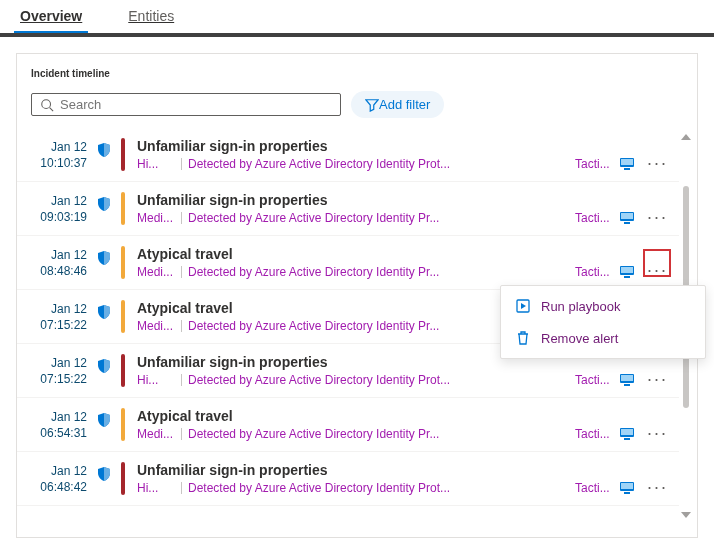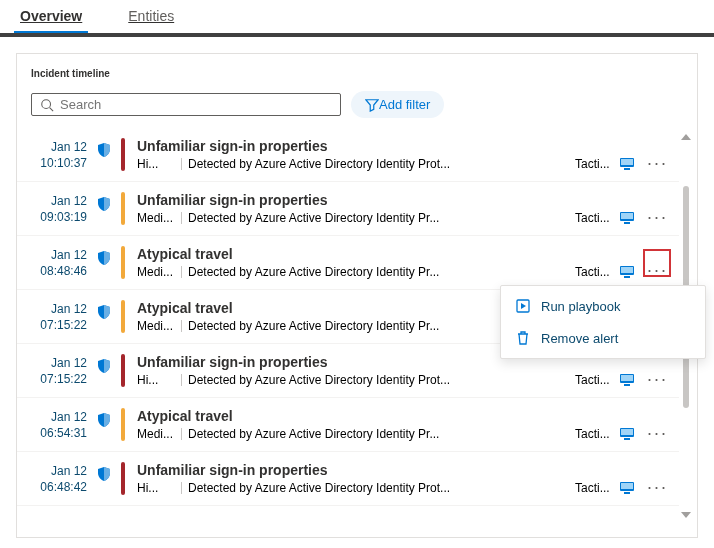--- a/index.html
+++ b/index.html
@@ -133,21 +133,21 @@
     align-items: flex-start;
     padding-top: 6px;
     justify-content: center;
   }
   .row-badge svg { width:16px; height:16px; }
   .sev-bar { width: 4px; border-radius: 2px; margin: 2px 4px 2px 0;}
   .sev-high { background: #a4262c; }
   .sev-med  { background: #f2a93b; }
   .row-main { flex: 1; min-width: 0; padding-top: 2px;}
   .row-title { font-weight: 600; font-size: 14px; color:#323130; margin-bottom: 3px;}
-  .row-sub { display:flex; align-items:center; gap:6px; font-size:12px; color:#000000; white-space:nowrap; overflow:hidden;}
+  .row-sub { display:flex; align-items:center; gap:6px; font-size:12px; color:#a21caf; white-space:nowrap; overflow:hidden;}
   .row-sub .divider { width:1px; height:12px; background:#c8c6c4; flex:none;}
   .row-sub span { overflow:hidden; text-overflow:ellipsis; }
   .row-sub .sev-text { flex:none; width:38px; overflow:hidden; text-overflow:ellipsis;}
   .row-sub .det-text { flex:1; min-width:0;}
   .row-sub .tac-text { flex:none; width:36px; overflow:hidden; text-overflow:ellipsis;}
   .row-icon2 { flex:none; display:flex; align-items:center; padding-top:18px;}
   .row-icon2 svg { width:16px; height:16px; }
   .row-more { flex:none; width:28px; display:flex; align-items:center; justify-content:center; padding-top:16px; cursor:pointer;}
   .more-dots { font-size:18px; letter-spacing:1px; color:#605e5c; line-height:1;}
   .row-more.highlight { border:2px solid #d13438; padding-top:14px; height:28px; align-self:center; margin-top:0;}
@@ -157,21 +157,21 @@
     left: 500px;
     width: 206px;
     background: #fff;
     border: 1px solid #e1dfdd;
     box-shadow: 0 4px 12px rgba(0,0,0,0.12);
     border-radius: 2px;
     padding: 4px 0;
     z-index: 10;
     font-size: 13px;
   }
-  .menu-item { display:flex; align-items:center; gap:10px; padding:8px 14px; cursor:pointer; color:#0c4a6e;}
+  .menu-item { display:flex; align-items:center; gap:10px; padding:8px 14px; cursor:pointer; color:#701a75;}
   .menu-item svg { width:16px; height:16px; }
 </style>
 </head>
 <body>
 
 <div class="tabs">
   <div class="tab active">Overview</div>
   <div class="tab">Entities</div>
 </div>
 

